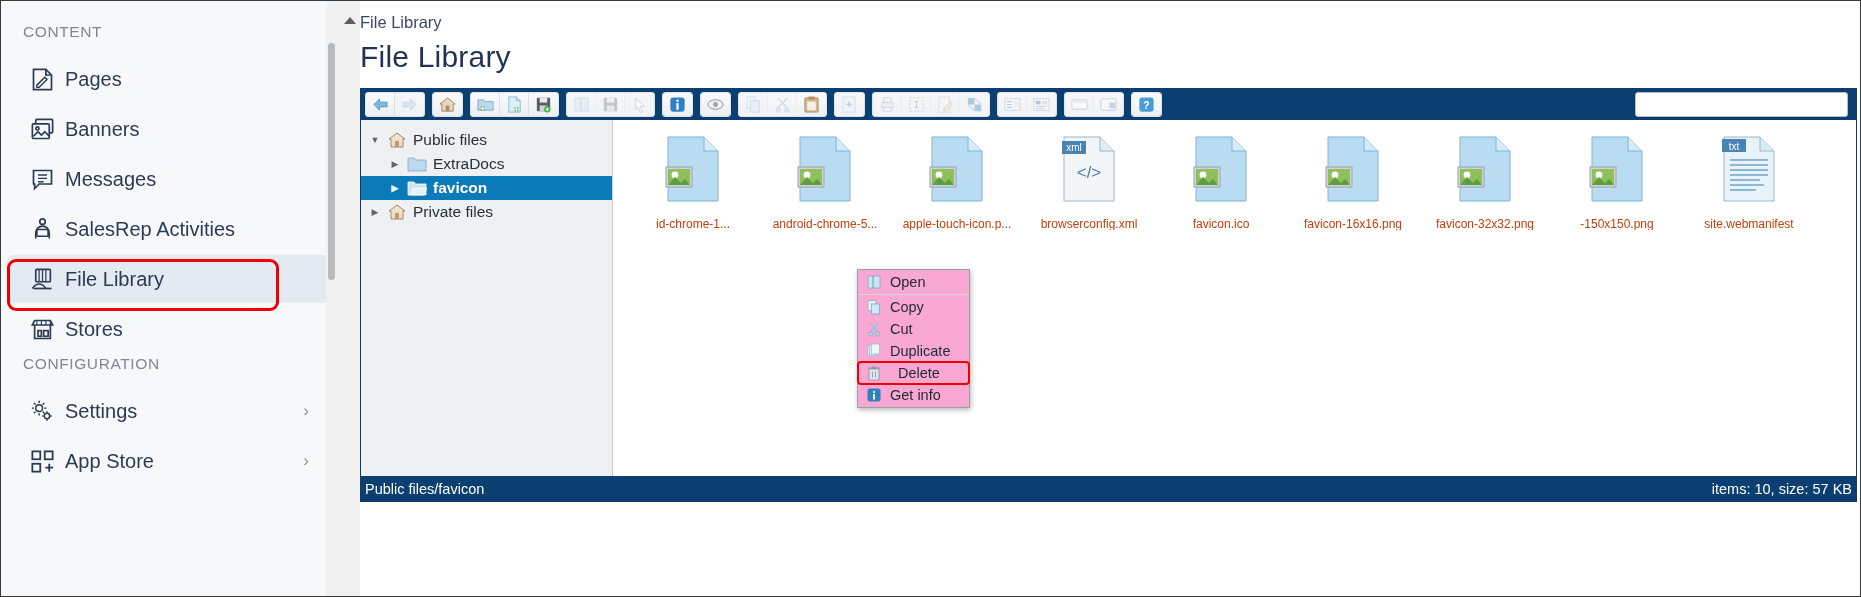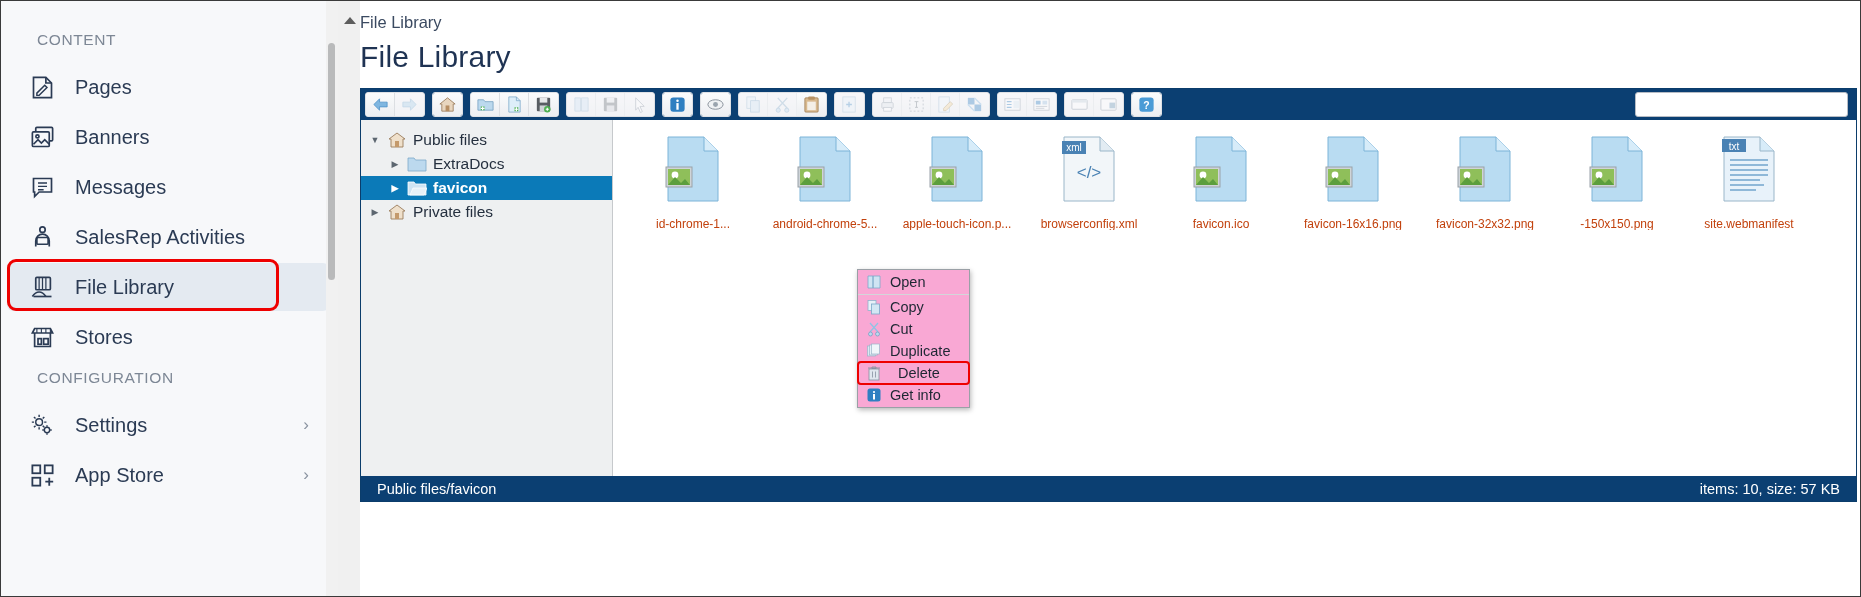--- a/index.html
+++ b/index.html
@@ -23,30 +23,29 @@
     background: #f7f8fa;
     border-right: 1px solid #d8dade;
     position: relative;
     flex: 0 0 337px;
     padding-top: 22px;
   }
   .section-label {
     font-size: 15.5px;
     letter-spacing: 0.6px;
     color: #7d8795;
-    padding-left: 36px;
+    padding-left: 22px;
     margin-bottom: 14px;
-    margin-top: 8px;
     font-weight: 400;
   }
   .nav-item {
     display: flex; align-items: center;
     height: 48px;
     padding-left: 20px;
-    gap: 18px;
+    gap: 8px;
     color: #2b3b54;
     font-size: 20px;
     position: relative;
     margin: 2px 8px 2px 6px;
     border-radius: 6px;
   }
   .nav-item .label { flex: 1; }
   .nav-item.active {
     background: #e4eaf1;
   }
@@ -238,21 +237,21 @@
     text-align: center;
   }
 
   .fm-status {
     height: 25px;
     background: #0b3f72;
     color: #ffffff;
     display: flex;
     align-items: center;
     justify-content: space-between;
-    padding: 0 16px;
+    padding: 0 4px;
     font-size: 14.5px;
   }
 
   
   .ctx {
     position: absolute;
     left: 496px;
     top: 180px;
     width: 113px;
     background: #f9a8d4;

